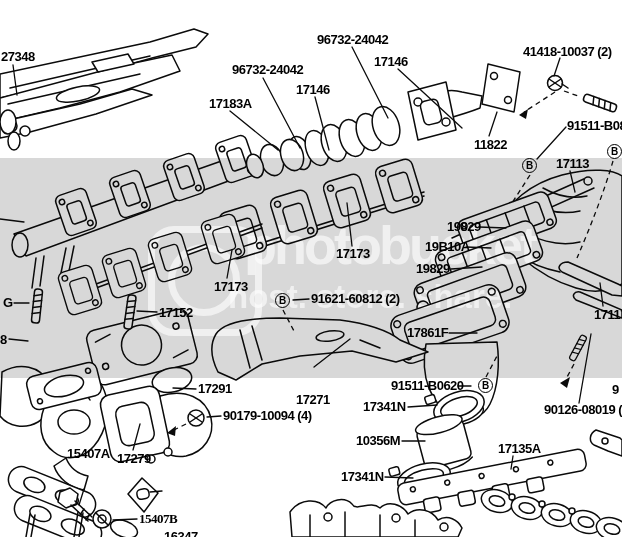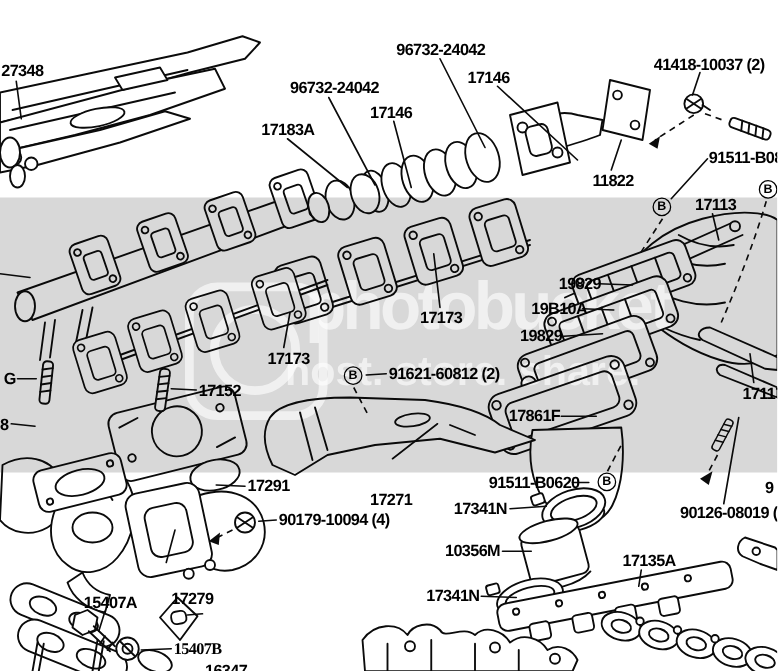--- a/index.html
+++ b/index.html
@@ -412,22 +412,22 @@
       <div class="plabel" style="left: 416px; top: 262px;">19829</div>
       <div class="plabel" style="left: 407px; top: 326px; text-align: center;">17861F</div>
       <div class="plabel" style="left: 594px; top: 308px;">17117</div>
       <div class="plabel" style="left: 336px; top: 247px;">17173</div>
       <div class="plabel" style="left: 214px; top: 280px;">17173</div>
       <div class="plabel" style="left: 159px; top: 306px;">17152</div>
       <div class="plabel" style="left: 311px; top: 292px;">91621-60812 (2)</div>
       <div class="plabel" style="left: 296px; top: 369px; margin-top: 24px;">17271</div>
       <div class="plabel" style="left: 198px; top: 382px;">17291</div>
       <div class="plabel" style="left: 223px; top: 409px;">90179-10094 (4)</div>
-      <div class="plabel" style="left: 117px; top: 472px; margin-left: 20px;">17279</div>
-      <div class="plabel" style="left: 67px; top: 475px;">15407A</div>
+      <div class="plabel" style="left: 117px; top: 452px;">17279</div>
+      <div class="plabel" style="left: 67px; top: 447px;">15407A</div>
       <div class="plabel" style="left: 164px; top: 484px; margin-top: 46px;">16347</div>
       <div class="plabel" style="left: 139px; top: 512px; font-family: Liberation Serif, serif;">15407B</div>
       <div class="plabel" style="left: 391px; top: 379px;">91511-B0620</div>
       <div class="plabel" style="left: 363px; top: 400px;">17341N</div>
       <div class="plabel" style="left: 356px; top: 434px;">10356M</div>
       <div class="plabel" style="left: 341px; top: 470px;">17341N</div>
       <div class="plabel" style="left: 498px; top: 442px;">17135A</div>
       <div class="plabel" style="left: 544px; top: 403px;">90126-08019 (2</div>
       <div class="plabel" style="left: 3px; top: 296px;">G</div>
       <div class="plabel" style="left: 0px; top: 333px;">8</div>

